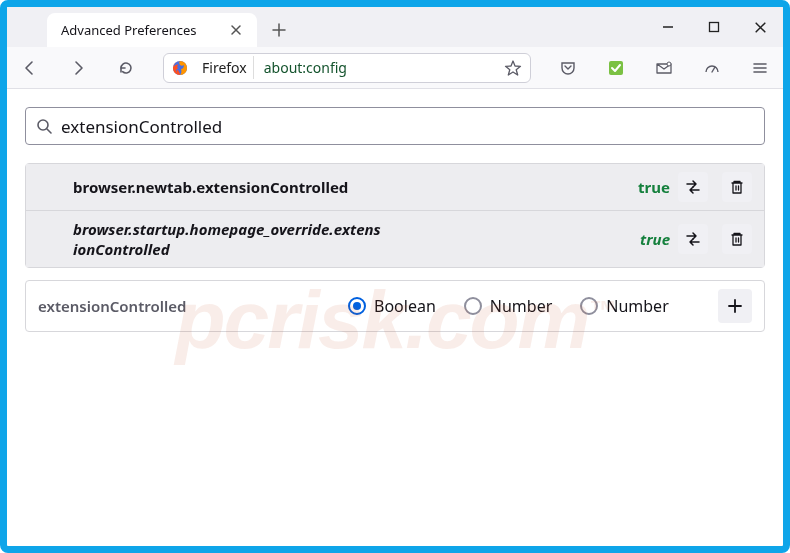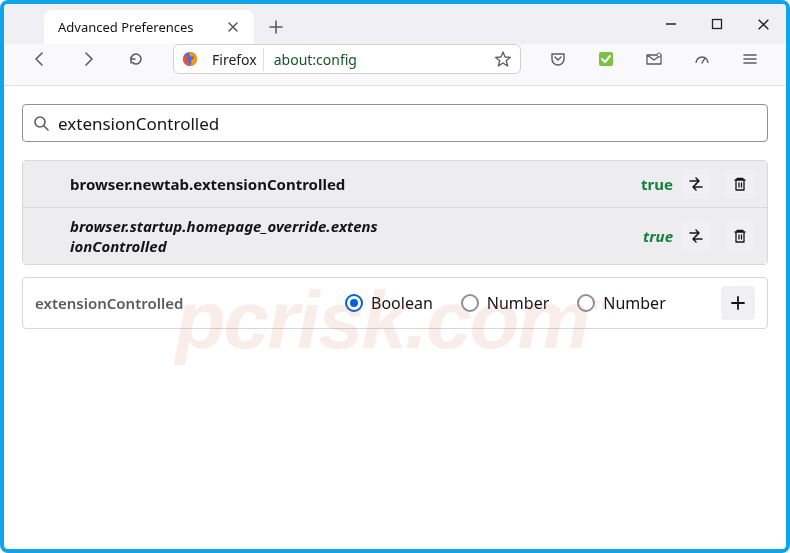--- a/index.html
+++ b/index.html
@@ -12,21 +12,21 @@
       position: relative;
     }
     
     .window {
       width: 790px;
       height: 553px;
       background: #fff;
       border-radius: 8px;
       overflow: hidden;
       position: relative;
-      border: 4px solid #0ea5e9;
+      border: 7px solid #0ea5e9;
     }
     
     .titlebar {
       display: flex;
       align-items: flex-end;
       background: #f0f0f4;
       height: 40px;
       padding-left: 40px;
       position: relative;
     }
@@ -69,23 +69,24 @@
       height: 34px;
       display: flex;
       align-items: center;
       justify-content: center;
       color: #555;
       margin-left: 6px;
     }
     
     .toolbar {
       display: flex;
+      align-items: center;
       height: 42px;
       background: #f9f9fb;
-      padding: 0 19px;
+      padding: 0 6px;
       gap: 14px;
       border-bottom: 1px solid #e0e0e6;
     }
     .tbtn {
       width: 34px; height: 30px;
       display:flex; align-items:center; justify-content:center;
       border-radius: 4px;
       color:#5b5b66;
     }
     .urlbar {

